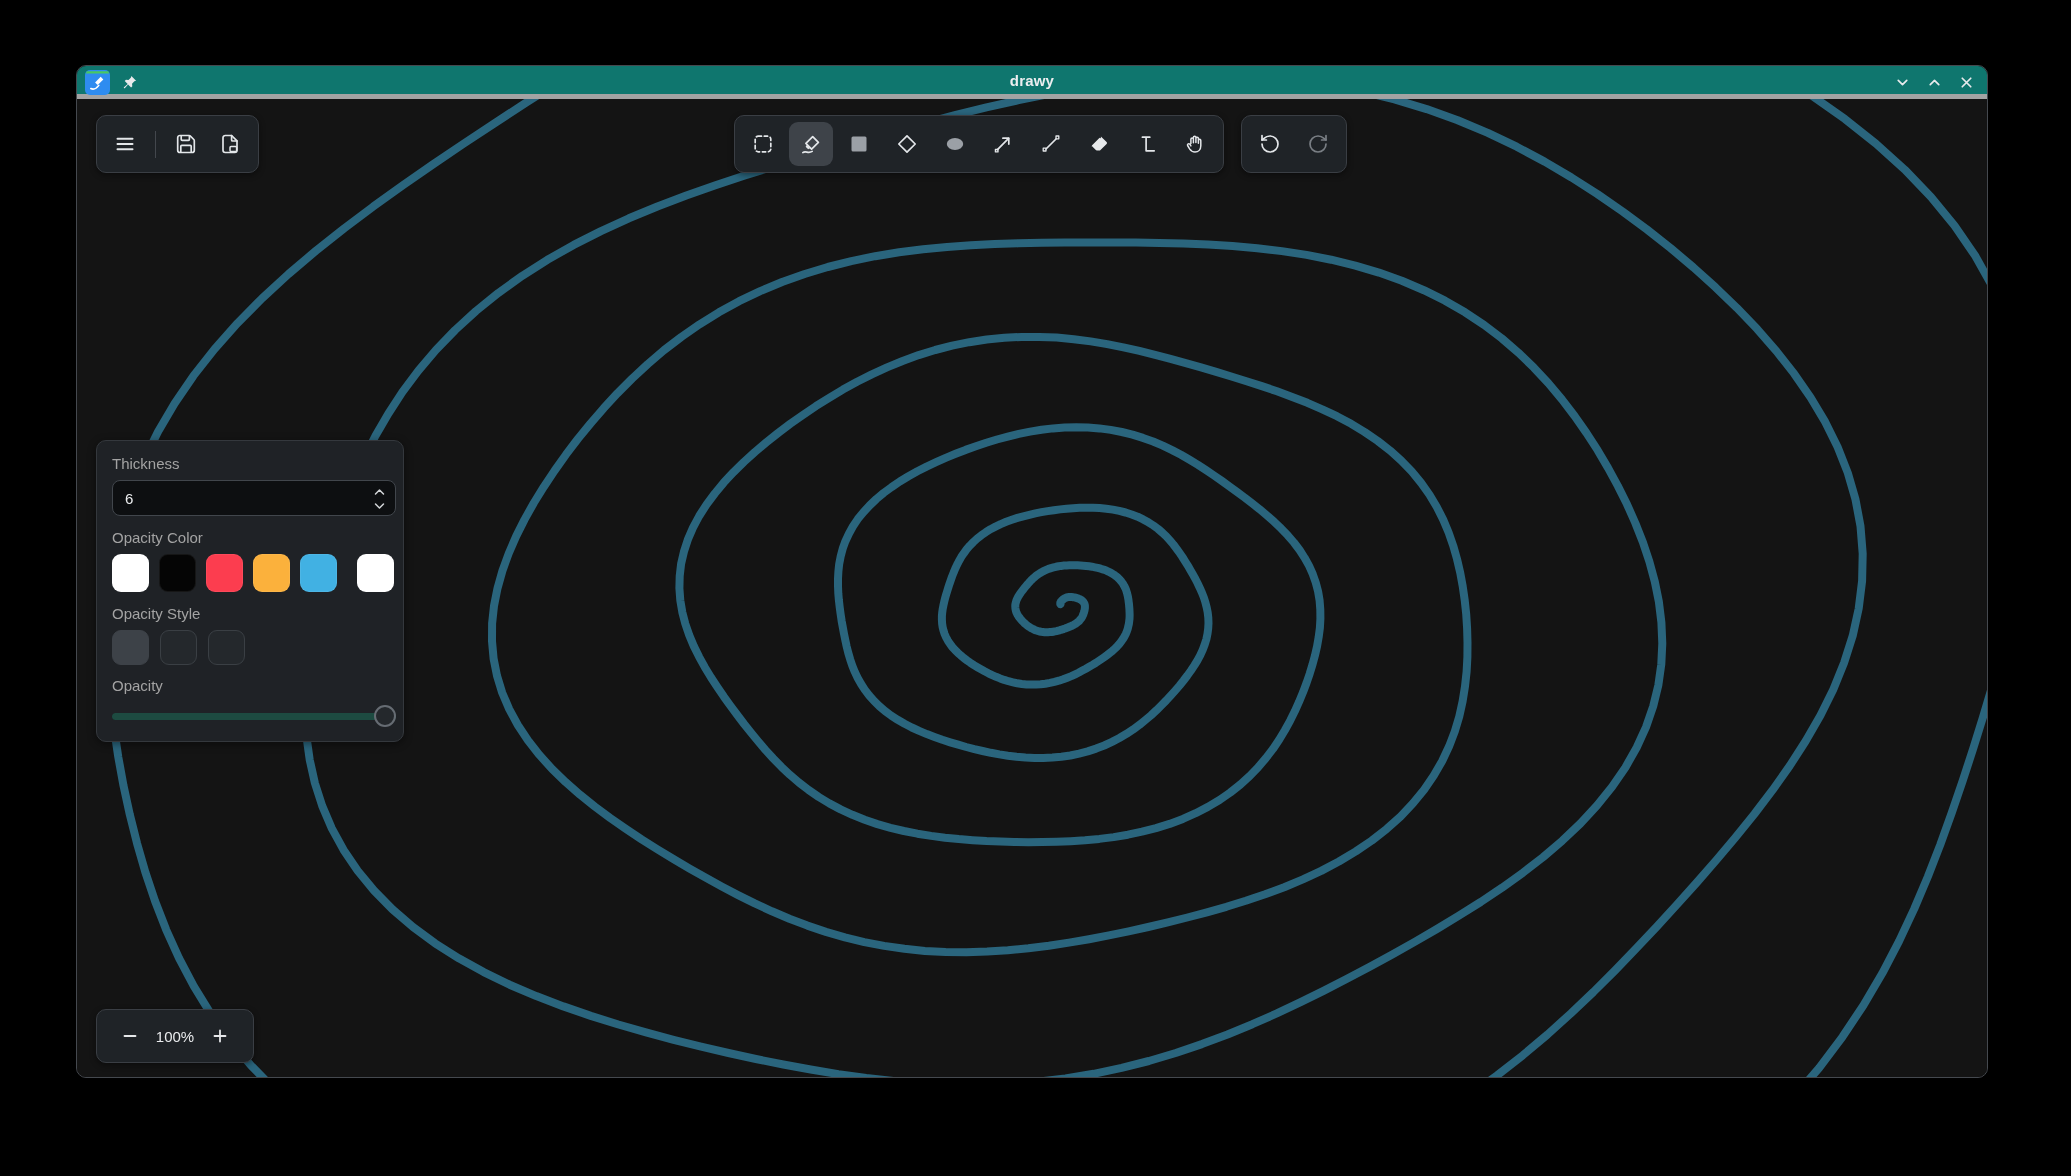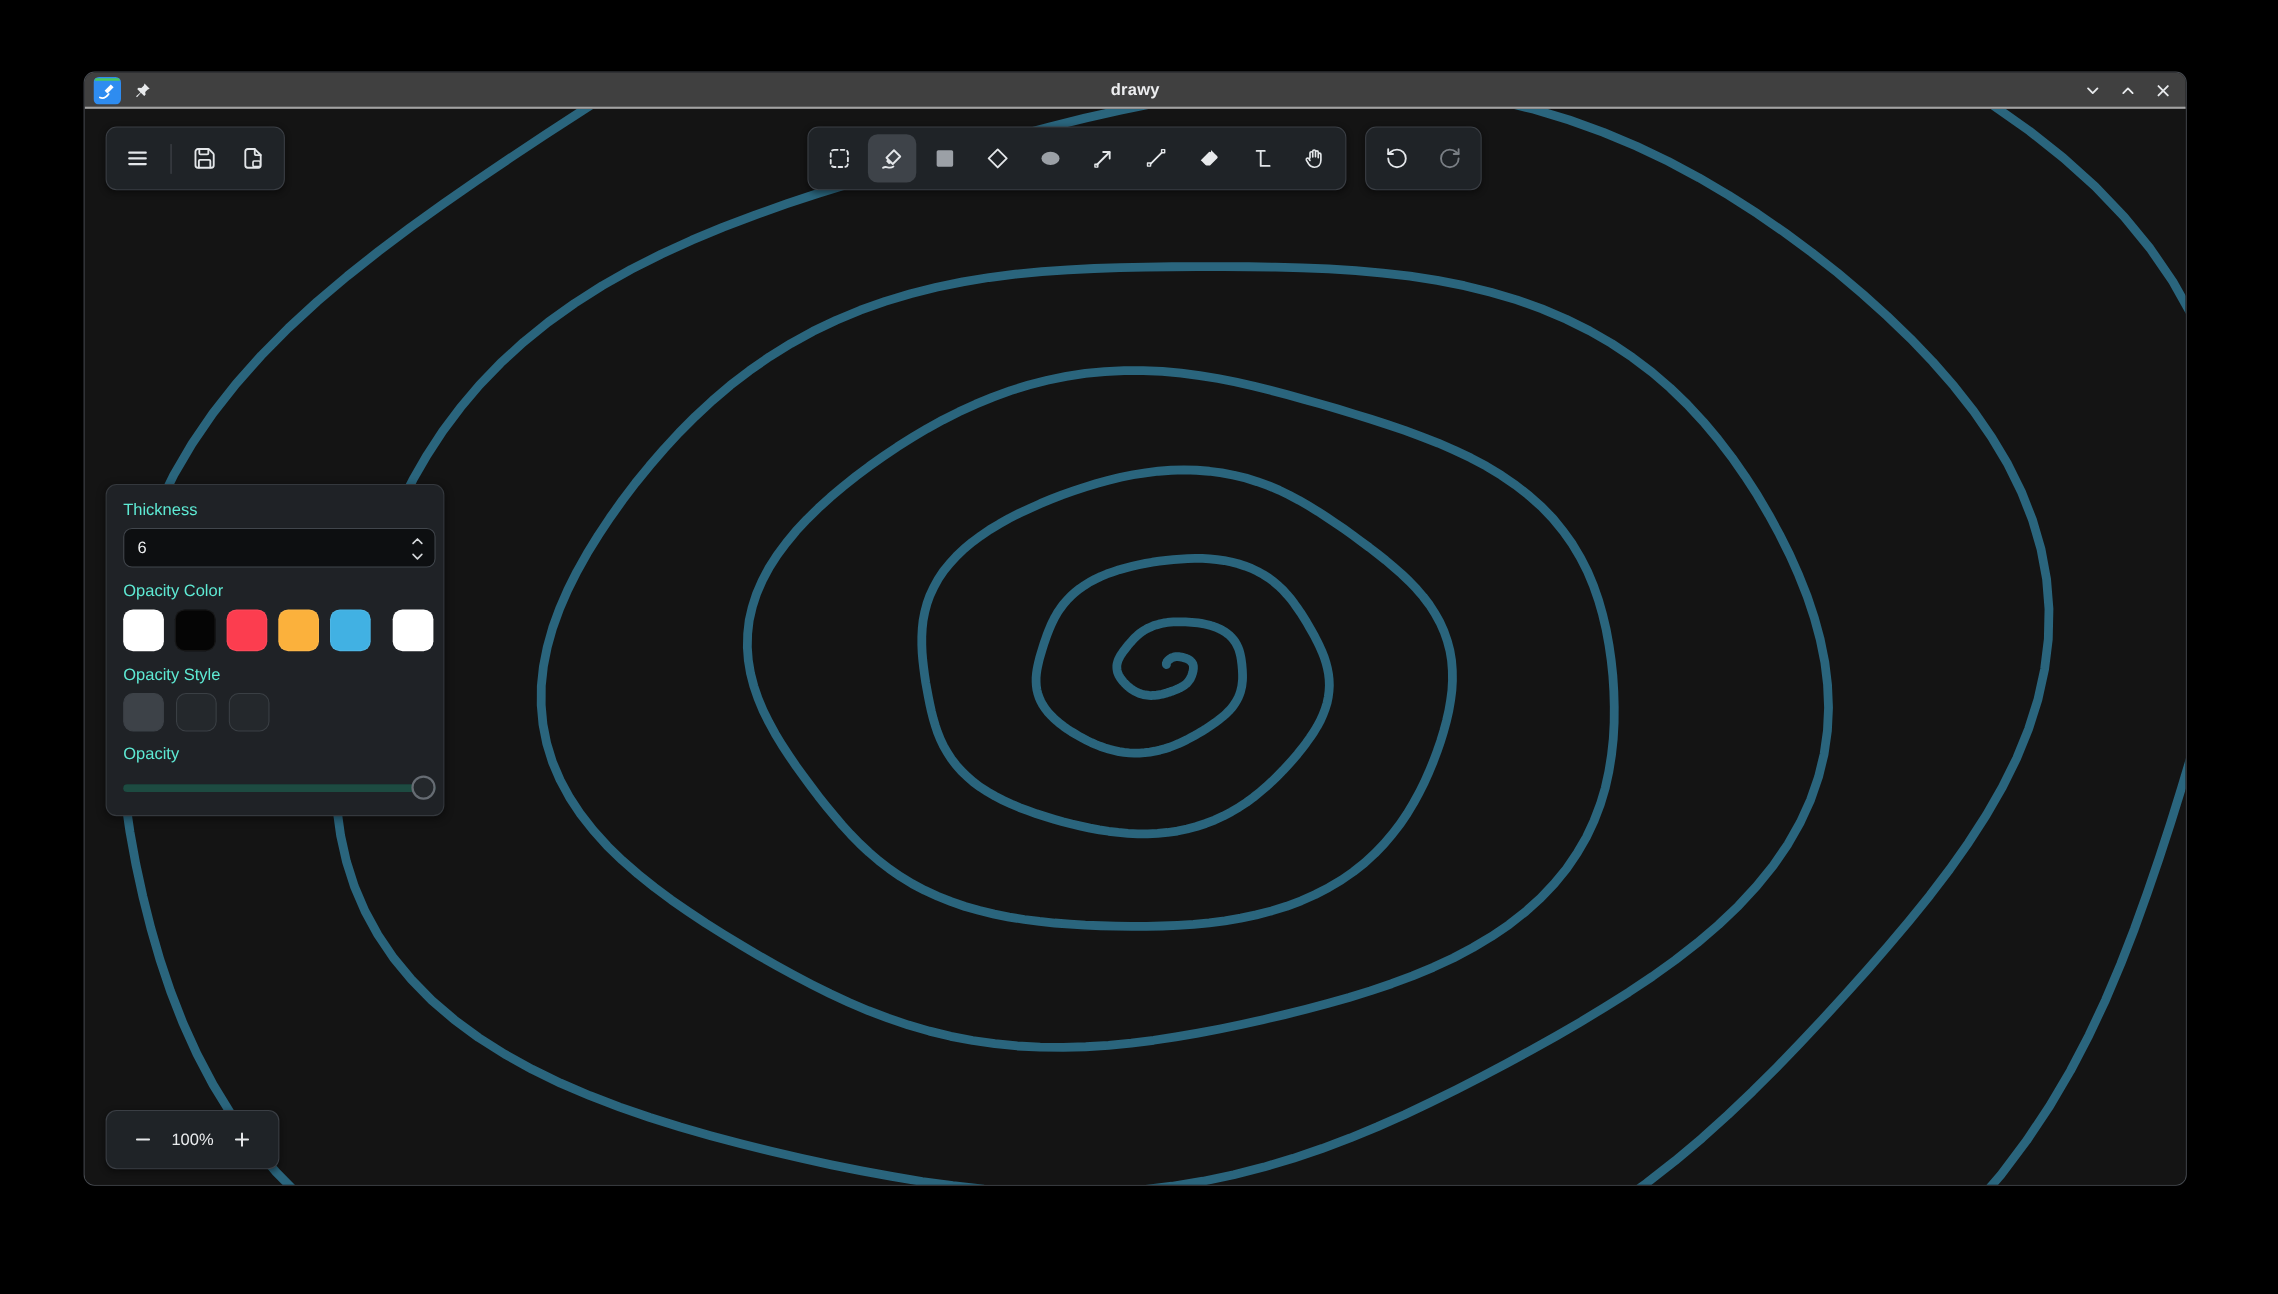--- a/index.html
+++ b/index.html
@@ -4,22 +4,22 @@
 <style>
   * { margin:0; padding:0; box-sizing:border-box; }
   html,body { width:2071px; height:1176px; background:#000; overflow:hidden;
               font-family:"Liberation Sans", sans-serif; }
 
   
   .app-window{ position:absolute; left:76px; top:65px; width:1912px; height:1013px;
     background:#141414; border:1px solid #45494f; border-radius:10px; overflow:hidden; }
 
   
-  .titlebar{ position:relative; height:33px; background:#404040;
-    border-bottom:2px solid #a3a3a3; display:flex; align-items:center; }
+  .titlebar{ position:relative; height:33px; background:#0f766e;
+    border-bottom:5px solid #a3a3a3; display:flex; align-items:center; }
   .app-icon{ position:absolute; left:8px; top:4px; width:25px; height:25px; }
   .pin{ position:absolute; left:45px; top:9px; width:15px; height:15px; }
   .win-title{ position:absolute; left:0; right:0; text-align:center; color:#edeef0;
     font-size:15px; font-weight:bold; letter-spacing:.2px; }
   .win-controls{ position:absolute; right:11px; top:0; height:33px; display:flex;
     align-items:center; gap:13px; }
   .wc-btn{ width:19px; height:19px; display:flex; align-items:center; justify-content:center;
     background:transparent; border:none; cursor:pointer; }
 
   
@@ -40,21 +40,21 @@
   .disabled svg .icon-stroke{ stroke:#797e84; }
 
   #file-toolbar{ left:19px; top:49px; }
   #tools-toolbar{ left:657px; top:49px; gap:4px; }
   #history-toolbar{ left:1164px; top:49px; gap:4px; }
 
   
   .props-panel{ position:absolute; left:19px; top:374px; width:308px; height:302px;
     background:#1f2226; border:1px solid #34383d; border-radius:10px;
     padding:15px 9px 15px 15px; box-shadow:0 2px 8px rgba(0,0,0,.45); }
-  .plabel{ color:#5eead4; font-size:15px; line-height:15px; }
+  .plabel{ color:#a3a3a3; font-size:15px; line-height:15px; }
   .num-input{ position:relative; margin:9px 0 14px 0; width:284px; height:36px;
     background:#0d0f11; border:1px solid #41464c; border-radius:8px; }
   .num-input input{ width:100%; height:100%; background:transparent; border:none; outline:none;
     color:#eceef0; font-size:15px; padding-left:12px; font-family:"Liberation Sans",sans-serif; }
   .spinner{ position:absolute; right:9px; top:4px; display:flex; flex-direction:column; gap:1px; }
   .spin-btn{ background:transparent; border:none; cursor:pointer; width:14px; height:13px;
     display:flex; align-items:center; justify-content:center; padding:0; }
   .swatch-row{ display:flex; align-items:center; margin:9px 0 14px 0; height:38px; }
   .swatch{ width:37px; height:38px; border-radius:9px; margin-right:10px; cursor:pointer;
     border:none; box-shadow:inset 0 0 0 1px rgba(255,255,255,.07); flex:0 0 auto; }

